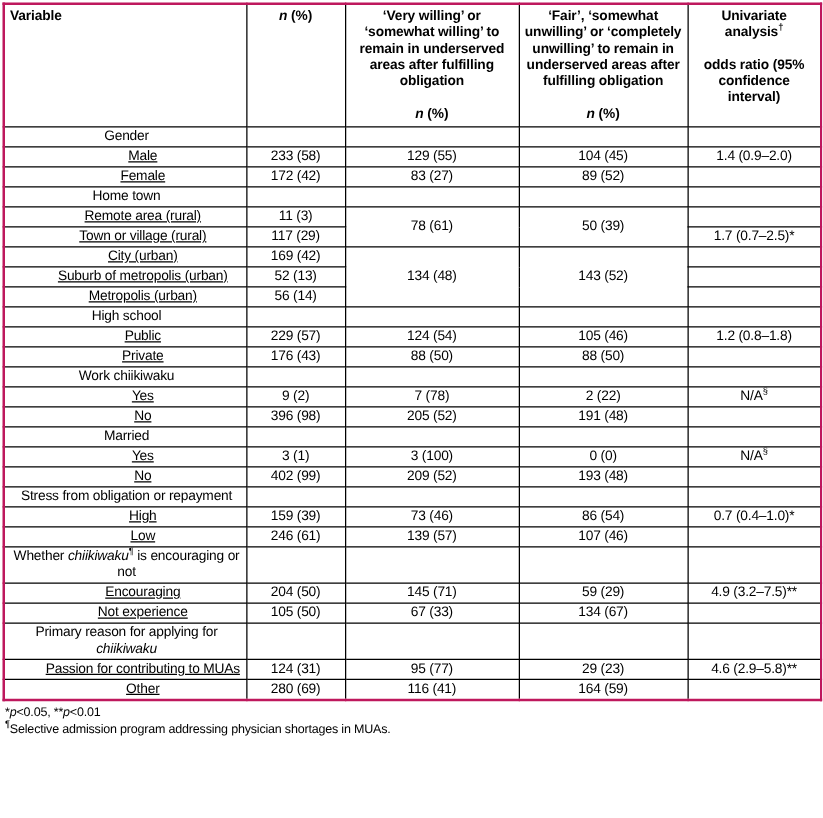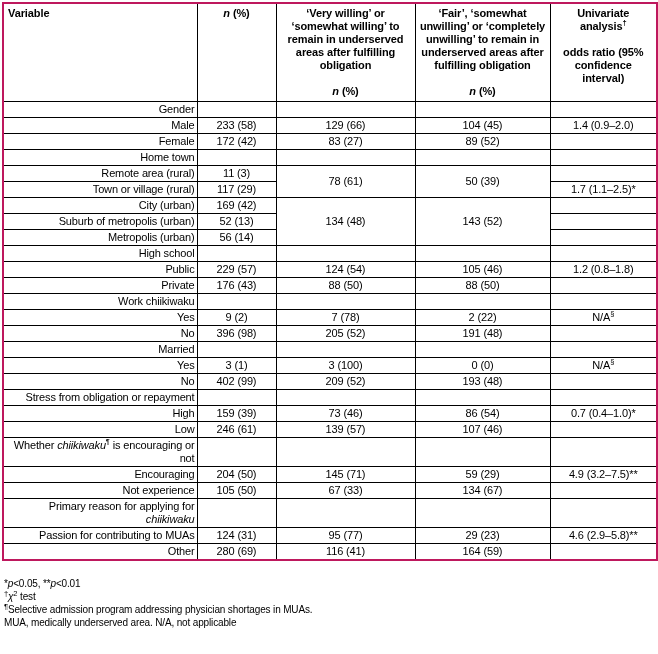--- a/index.html
+++ b/index.html
@@ -8,28 +8,28 @@
     background:#ffffff;overflow:hidden;}
   table.stats{border-collapse:collapse;table-layout:fixed;width:654px;
     border:2px solid #be185d;}
   table.stats th, table.stats td{border:1px solid #000;box-sizing:border-box;
     overflow:hidden;}
   table.stats th{font-weight:bold;font-size:11px;line-height:13px;
     text-align:center;vertical-align:top;padding:3px 3px;letter-spacing:-0.1px;}
   table.stats th.first{text-align:left;padding-left:4px;}
   table.stats td{font-size:11px;line-height:13px;height:16px;
     padding:1px 2px;vertical-align:middle;letter-spacing:-0.15px;}
-  td.lbl{text-align:right;}
+  td.lbl{text-align:center;}
   td.lbl.section{padding-left:4px;}
-  td.lbl.item{padding-left:30px;white-space:nowrap;}
+  td.lbl.item{padding-left:30px;white-space:nowrap;text-decoration:underline;}
   td.val{text-align:center;}
   td.merged{vertical-align:top;padding-top:2px;}
   sup{font-size:7.5px;line-height:0;vertical-align:super;}
   .it{font-style:italic;}
-  .footnotes{margin-top:16px;padding-left:2px;font-size:10px;line-height:13px;
+  .footnotes{margin-top:3px;padding-left:2px;font-size:10px;line-height:13px;
     letter-spacing:-0.15px;}
   .footnote{white-space:nowrap;}
 </style>
 </head>
 <body>
 
 <div class="page">
   <table class="stats">
     <colgroup>
       <col style="width:194px">
@@ -51,21 +51,21 @@
         <tr>
           <td class="lbl section"><span>Gender</span></td>
           <td class="val"></td>
           <td class="val"></td>
           <td class="val"></td>
           <td class="val"></td>
         </tr>
         <tr>
           <td class="lbl item"><span>Male</span></td>
           <td class="val">233 (58)</td>
-          <td class="val">129 (66)</td>
+          <td class="val">129 (55)</td>
           <td class="val">104 (45)</td>
           <td class="val">1.4 (0.9–2.0)</td>
         </tr>
         <tr>
           <td class="lbl item"><span>Female</span></td>
           <td class="val">172 (42)</td>
           <td class="val">83 (27)</td>
           <td class="val">89 (52)</td>
           <td class="val"></td>
         </tr>
@@ -79,21 +79,21 @@
         <tr>
           <td class="lbl item"><span>Remote area (rural)</span></td>
           <td class="val">11 (3)</td>
           <td class="val merged" rowspan="2"><span>78 (61)</span></td>
           <td class="val merged" rowspan="2"><span>50 (39)</span></td>
           <td class="val"></td>
         </tr>
         <tr>
           <td class="lbl item"><span>Town or village (rural)</span></td>
           <td class="val">117 (29)</td>
-          <td class="val">1.7 (1.1–2.5)*</td>
+          <td class="val">1.7 (0.7–2.5)*</td>
         </tr>
         <tr>
           <td class="lbl item"><span>City (urban)</span></td>
           <td class="val">169 (42)</td>
           <td class="val merged" rowspan="3"><span>134 (48)</span></td>
           <td class="val merged" rowspan="3"><span>143 (52)</span></td>
           <td class="val"></td>
         </tr>
         <tr>
           <td class="lbl item"><span>Suburb of metropolis (urban)</span></td>
@@ -228,17 +228,15 @@
           <td class="lbl item"><span>Other</span></td>
           <td class="val">280 (69)</td>
           <td class="val">116 (41)</td>
           <td class="val">164 (59)</td>
           <td class="val"></td>
         </tr>
       </tbody>
   </table>
   <div class="footnotes" id="footnotes">
       <div class="footnote"><span>*</span><span class="it">p</span><span>&lt;0.05, **</span><span class="it">p</span><span>&lt;0.01</span></div>
-      <div class="footnote"><sup>†</sup><span class="it">χ</span><sup>2</sup><span> test</span></div>
       <div class="footnote"><sup>¶</sup><span>Selective admission program addressing physician shortages in MUAs.</span></div>
-      <div class="footnote"><span>MUA, medically underserved area. N/A, not applicable</span></div>
     </div>
 </div>
 
 </body></html>

